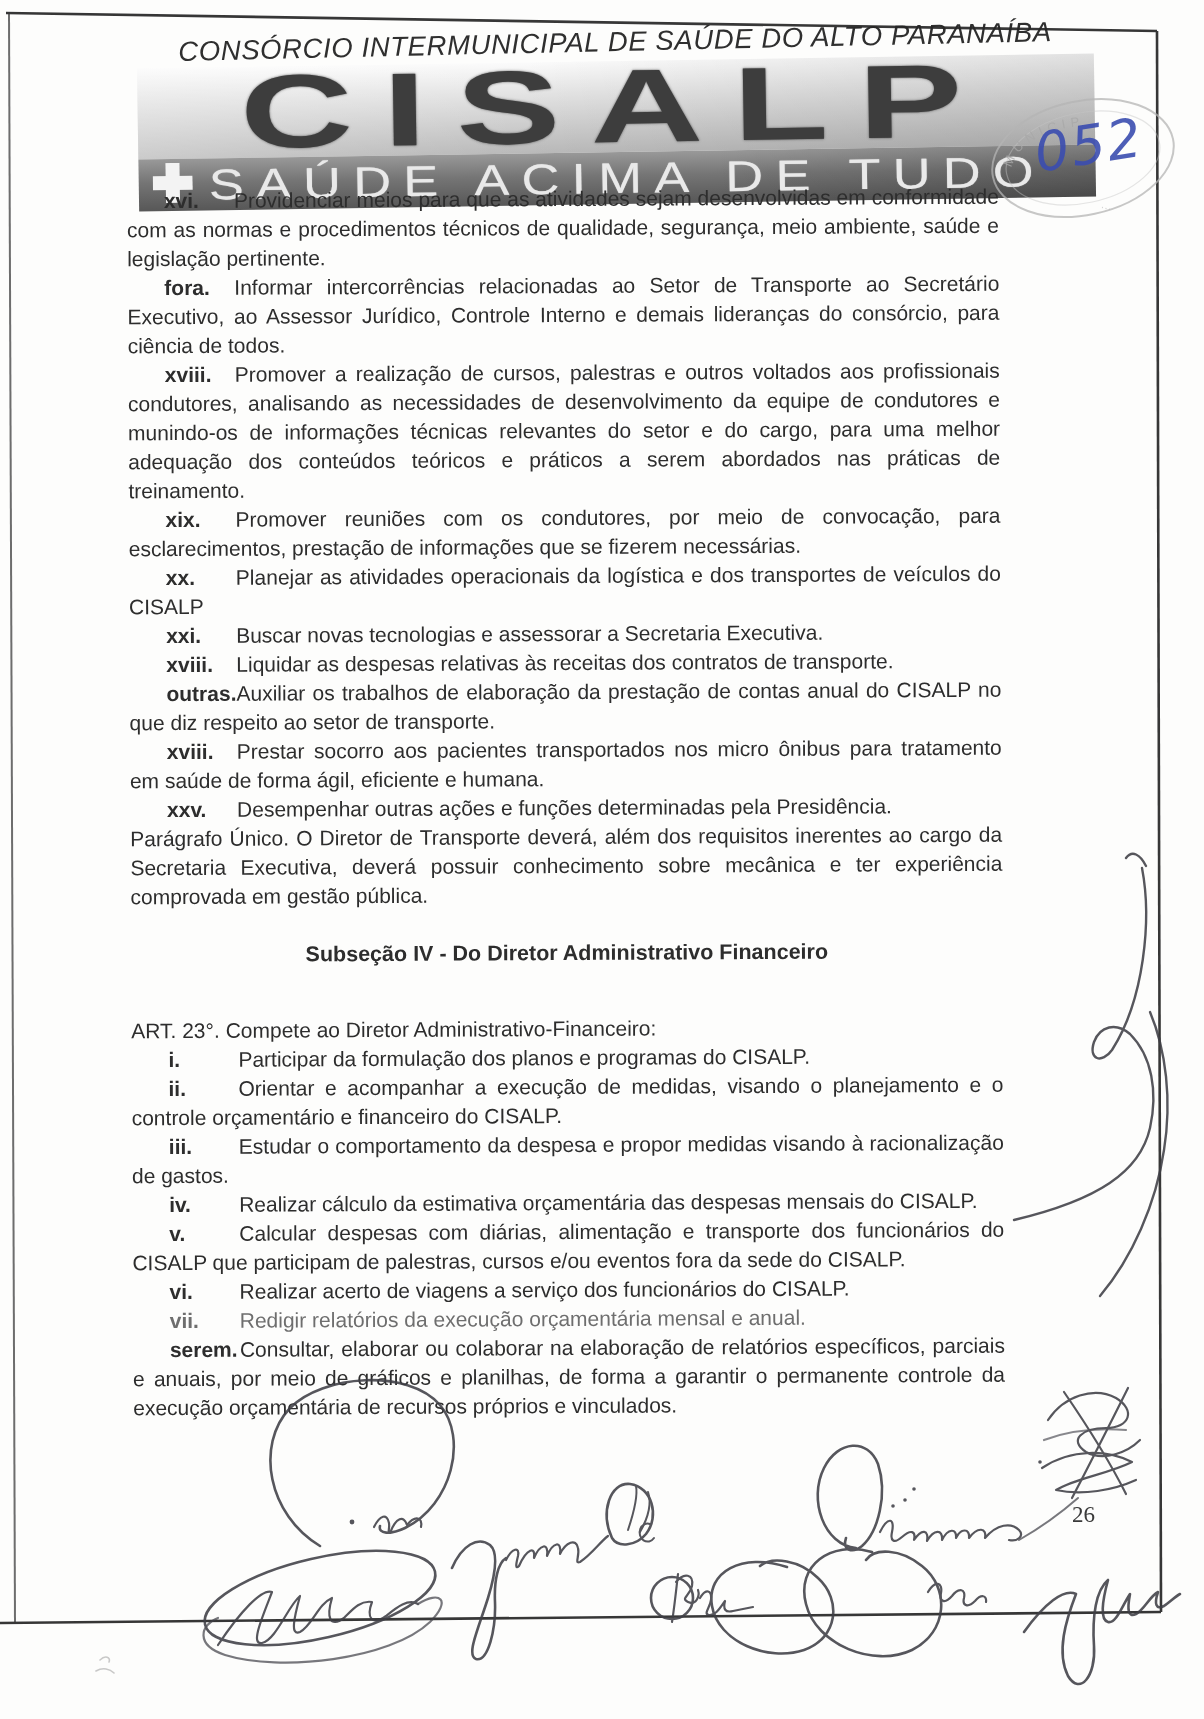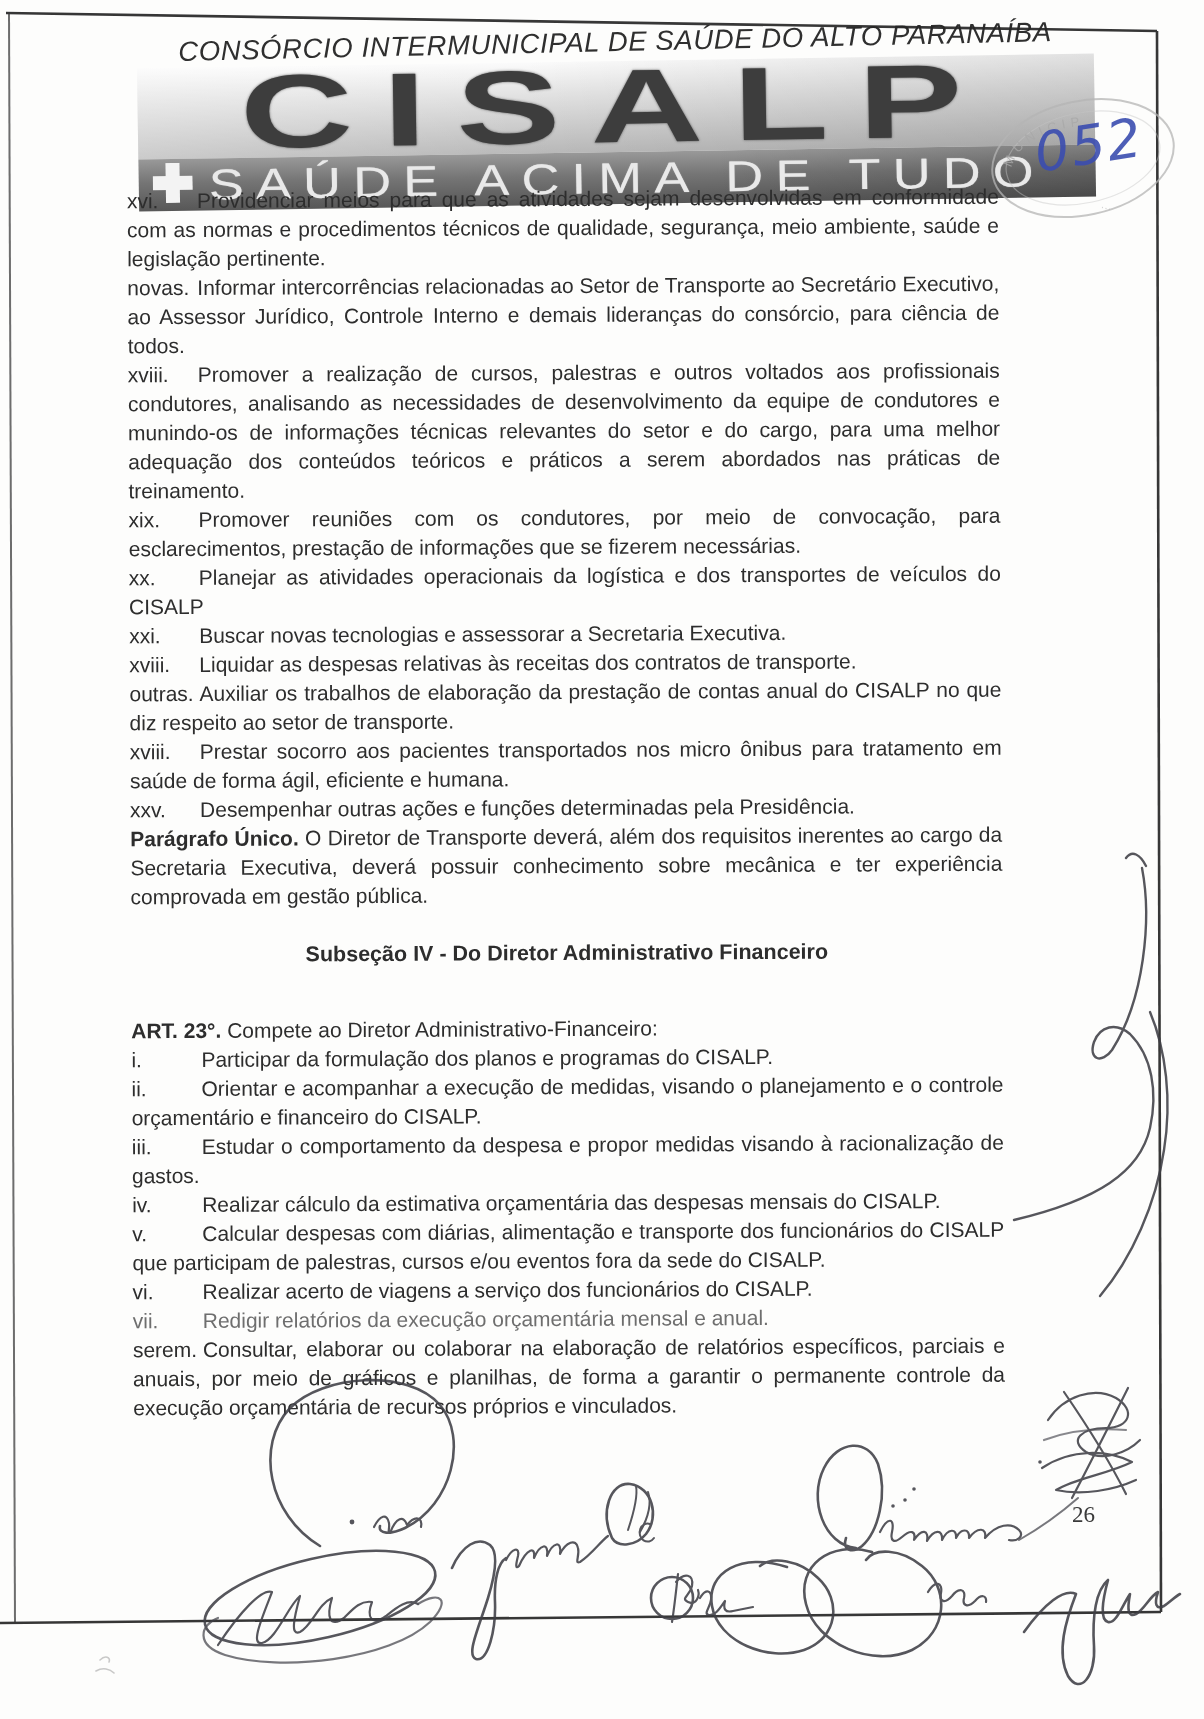--- a/index.html
+++ b/index.html
@@ -65,22 +65,22 @@
   }
   
   .body-text{
     position:absolute;left:130px;top:184px;width:872px;
     font-size:21px;line-height:29px;
     text-align:justify;
     transform:rotate(-0.3deg);
     color:#2d2d2d;
   }
   .item{margin:0;}
-  .num{display:inline-block;min-width:70px;font-weight:normal;}
-  .blabel{font-weight:bold;}
+  .num{display:inline-block;min-width:70px;font-weight:bold;margin-left:37px;}
+  .blabel{font-weight:normal;}
   .faded{color:#6e6e6e;}
   .subsection{
     margin:30px 0 46px 0;
     text-align:center;
     font-weight:bold;
     font-size:21.5px;
   }
   
   .overlay{position:absolute;left:0;top:0;pointer-events:none;}
 </style>
@@ -101,21 +101,21 @@
           <rect x="13" y="0" width="14" height="40" fill="#f3f3f3"></rect>
           <rect x="0" y="13" width="40" height="14" fill="#f3f3f3"></rect>
         </svg>
       </span>
       <span class="tagline">SAÚDE ACIMA DE TUDO</span>
     </div>
   </div>
 
   <div class="body-text">
     <p class="item"><span class="num">xvi.</span><span>Providenciar meios para que as atividades sejam desenvolvidas em conformidade com as normas e procedimentos técnicos de qualidade, segurança, meio ambiente, saúde e legislação pertinente.</span></p>
-    <p class="item"><span class="num">novas.</span><span>Informar intercorrências relacionadas ao Setor de Transporte ao Secretário Executivo, ao Assessor Jurídico, Controle Interno e demais lideranças do consórcio, para ciência de todos.</span></p>
+    <p class="item"><span class="num">fora.</span><span>Informar intercorrências relacionadas ao Setor de Transporte ao Secretário Executivo, ao Assessor Jurídico, Controle Interno e demais lideranças do consórcio, para ciência de todos.</span></p>
     <p class="item"><span class="num">xviii.</span><span>Promover a realização de cursos, palestras e outros voltados aos profissionais condutores, analisando as necessidades de desenvolvimento da equipe de condutores e munindo-os de informações técnicas relevantes do setor e do cargo, para uma melhor adequação dos conteúdos teóricos e práticos a serem abordados nas práticas de treinamento.</span></p>
     <p class="item"><span class="num">xix.</span><span>Promover reuniões com os condutores, por meio de convocação, para esclarecimentos, prestação de informações que se fizerem necessárias.</span></p>
     <p class="item"><span class="num">xx.</span><span>Planejar as atividades operacionais da logística e dos transportes de veículos do CISALP</span></p>
     <p class="item"><span class="num">xxi.</span><span>Buscar novas tecnologias e assessorar a Secretaria Executiva.</span></p>
     <p class="item"><span class="num">xviii.</span><span>Liquidar as despesas relativas às receitas dos contratos de transporte.</span></p>
     <p class="item"><span class="num">outras.</span><span>Auxiliar os trabalhos de elaboração da prestação de contas anual do CISALP no que diz respeito ao setor de transporte.</span></p>
     <p class="item"><span class="num">xviii.</span><span>Prestar socorro aos pacientes transportados nos micro ônibus para tratamento em saúde de forma ágil, eficiente e humana.</span></p>
     <p class="item"><span class="num">xxv.</span><span>Desempenhar outras ações e funções determinadas pela Presidência.</span></p>
 
     <p class="item"><span class="blabel">Parágrafo Único.</span> <span>O Diretor de Transporte deverá, além dos requisitos inerentes ao cargo da Secretaria Executiva, deverá possuir conhecimento sobre mecânica e ter experiência comprovada em gestão pública.</span></p>

